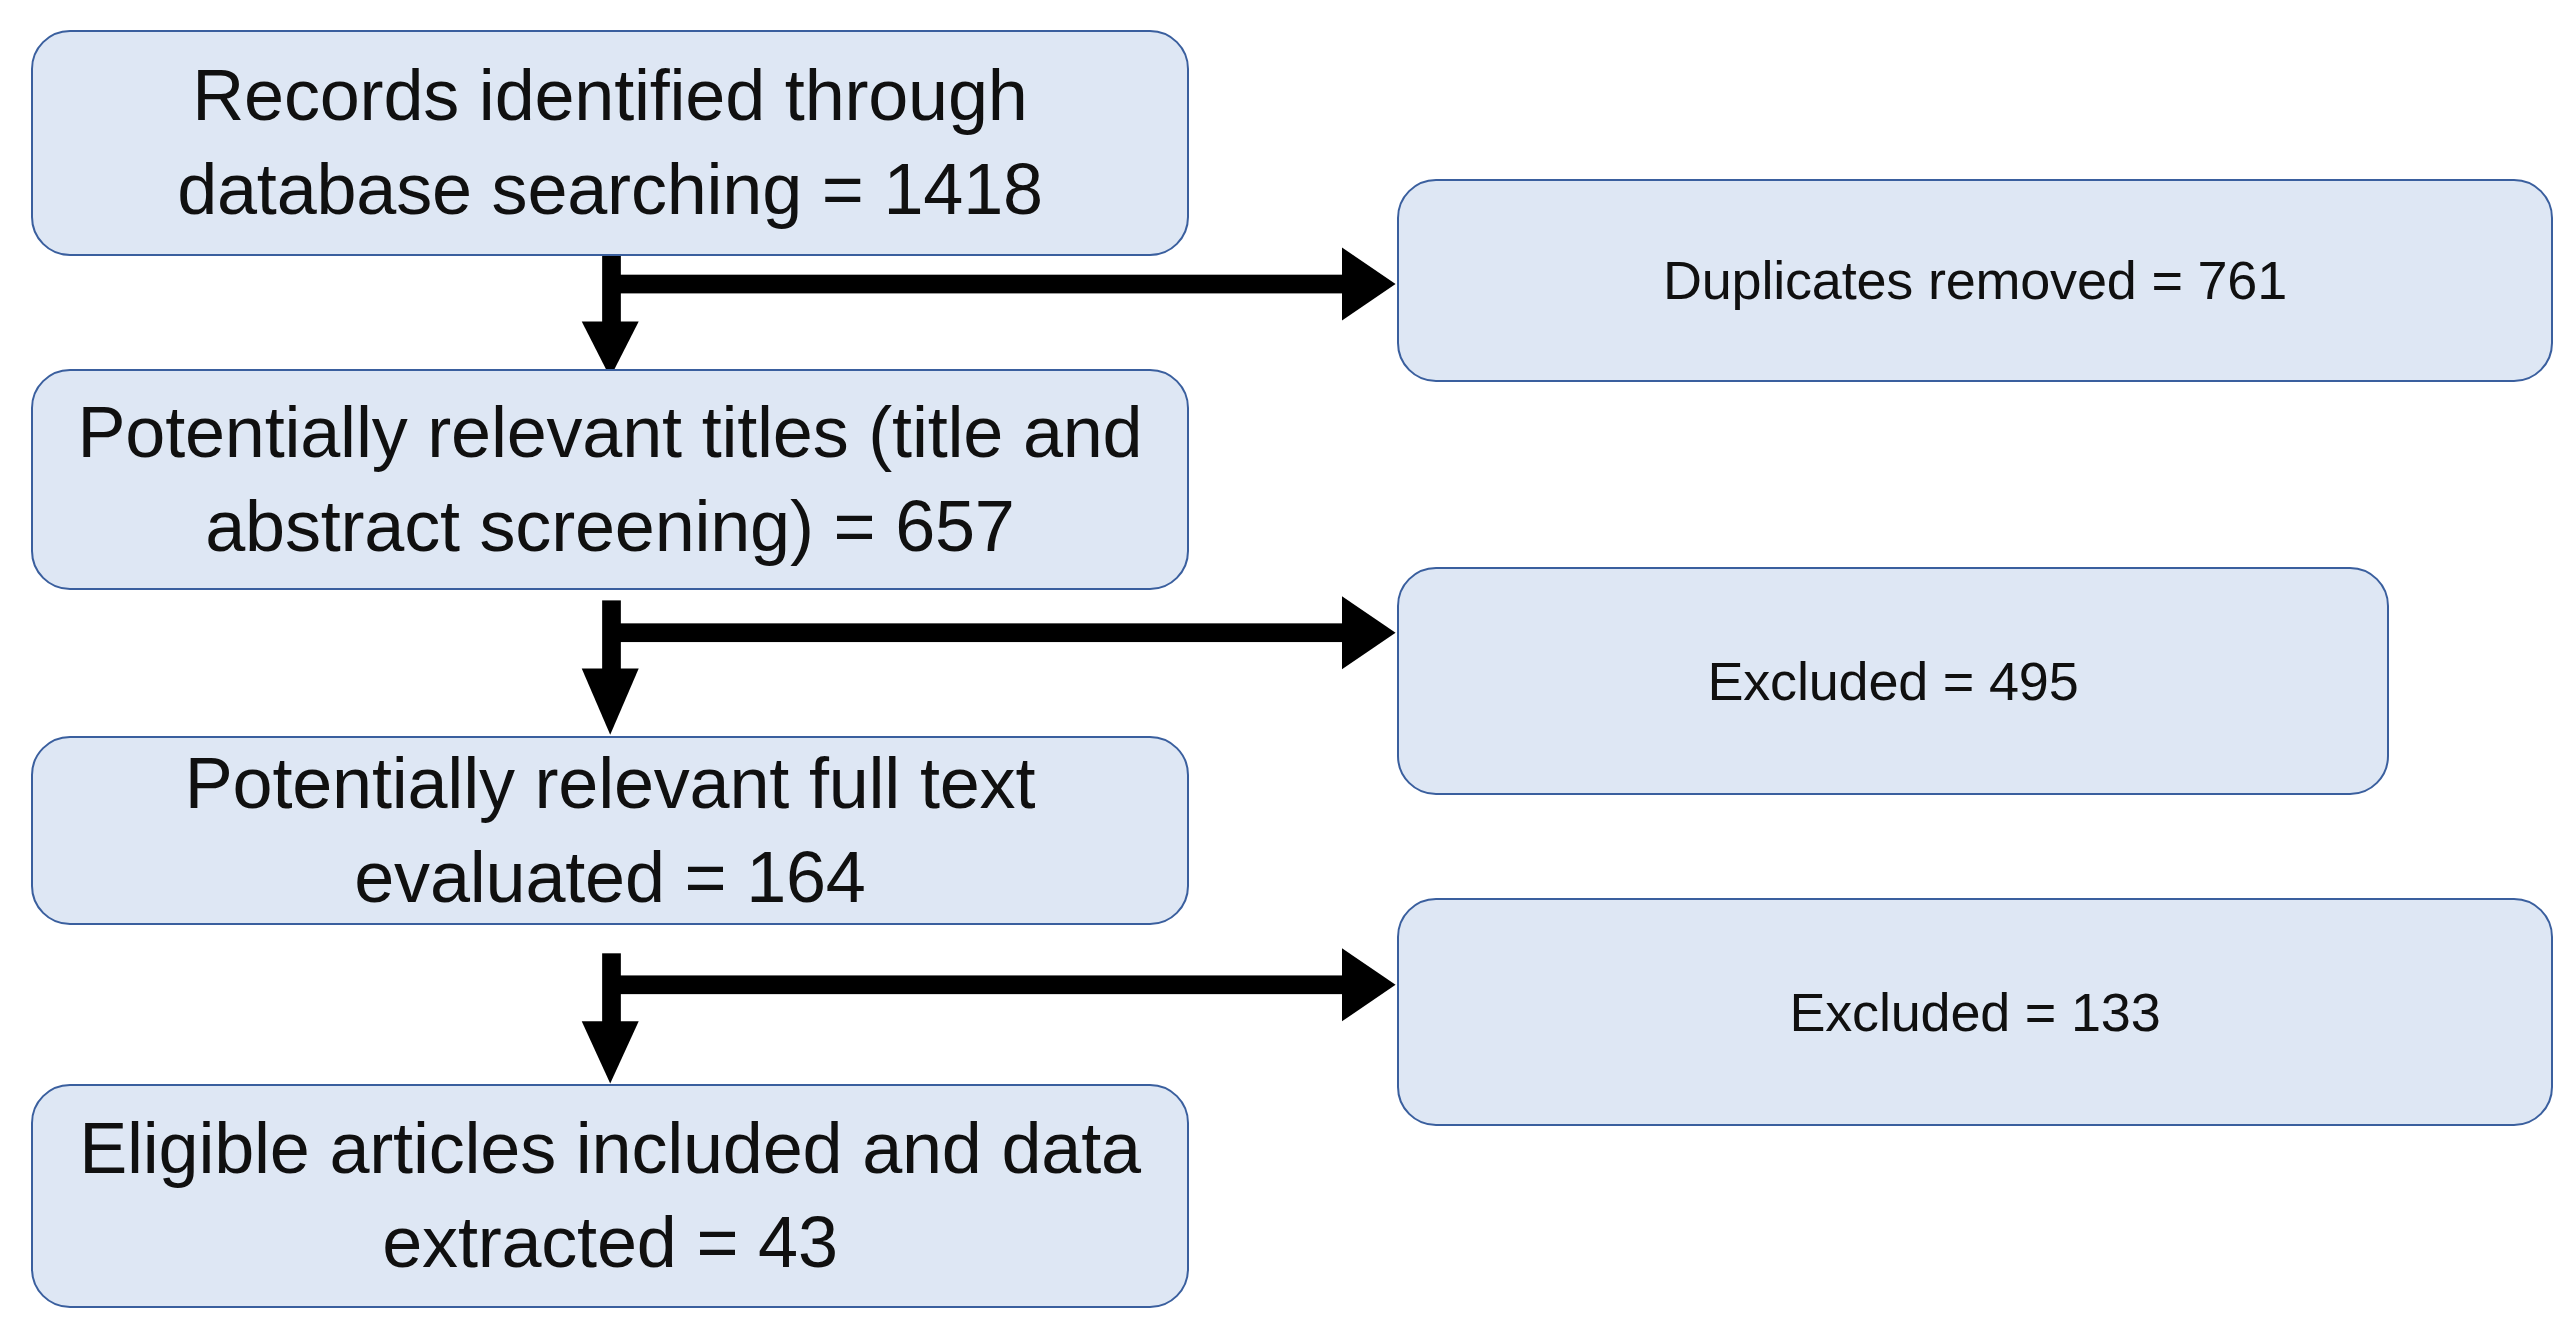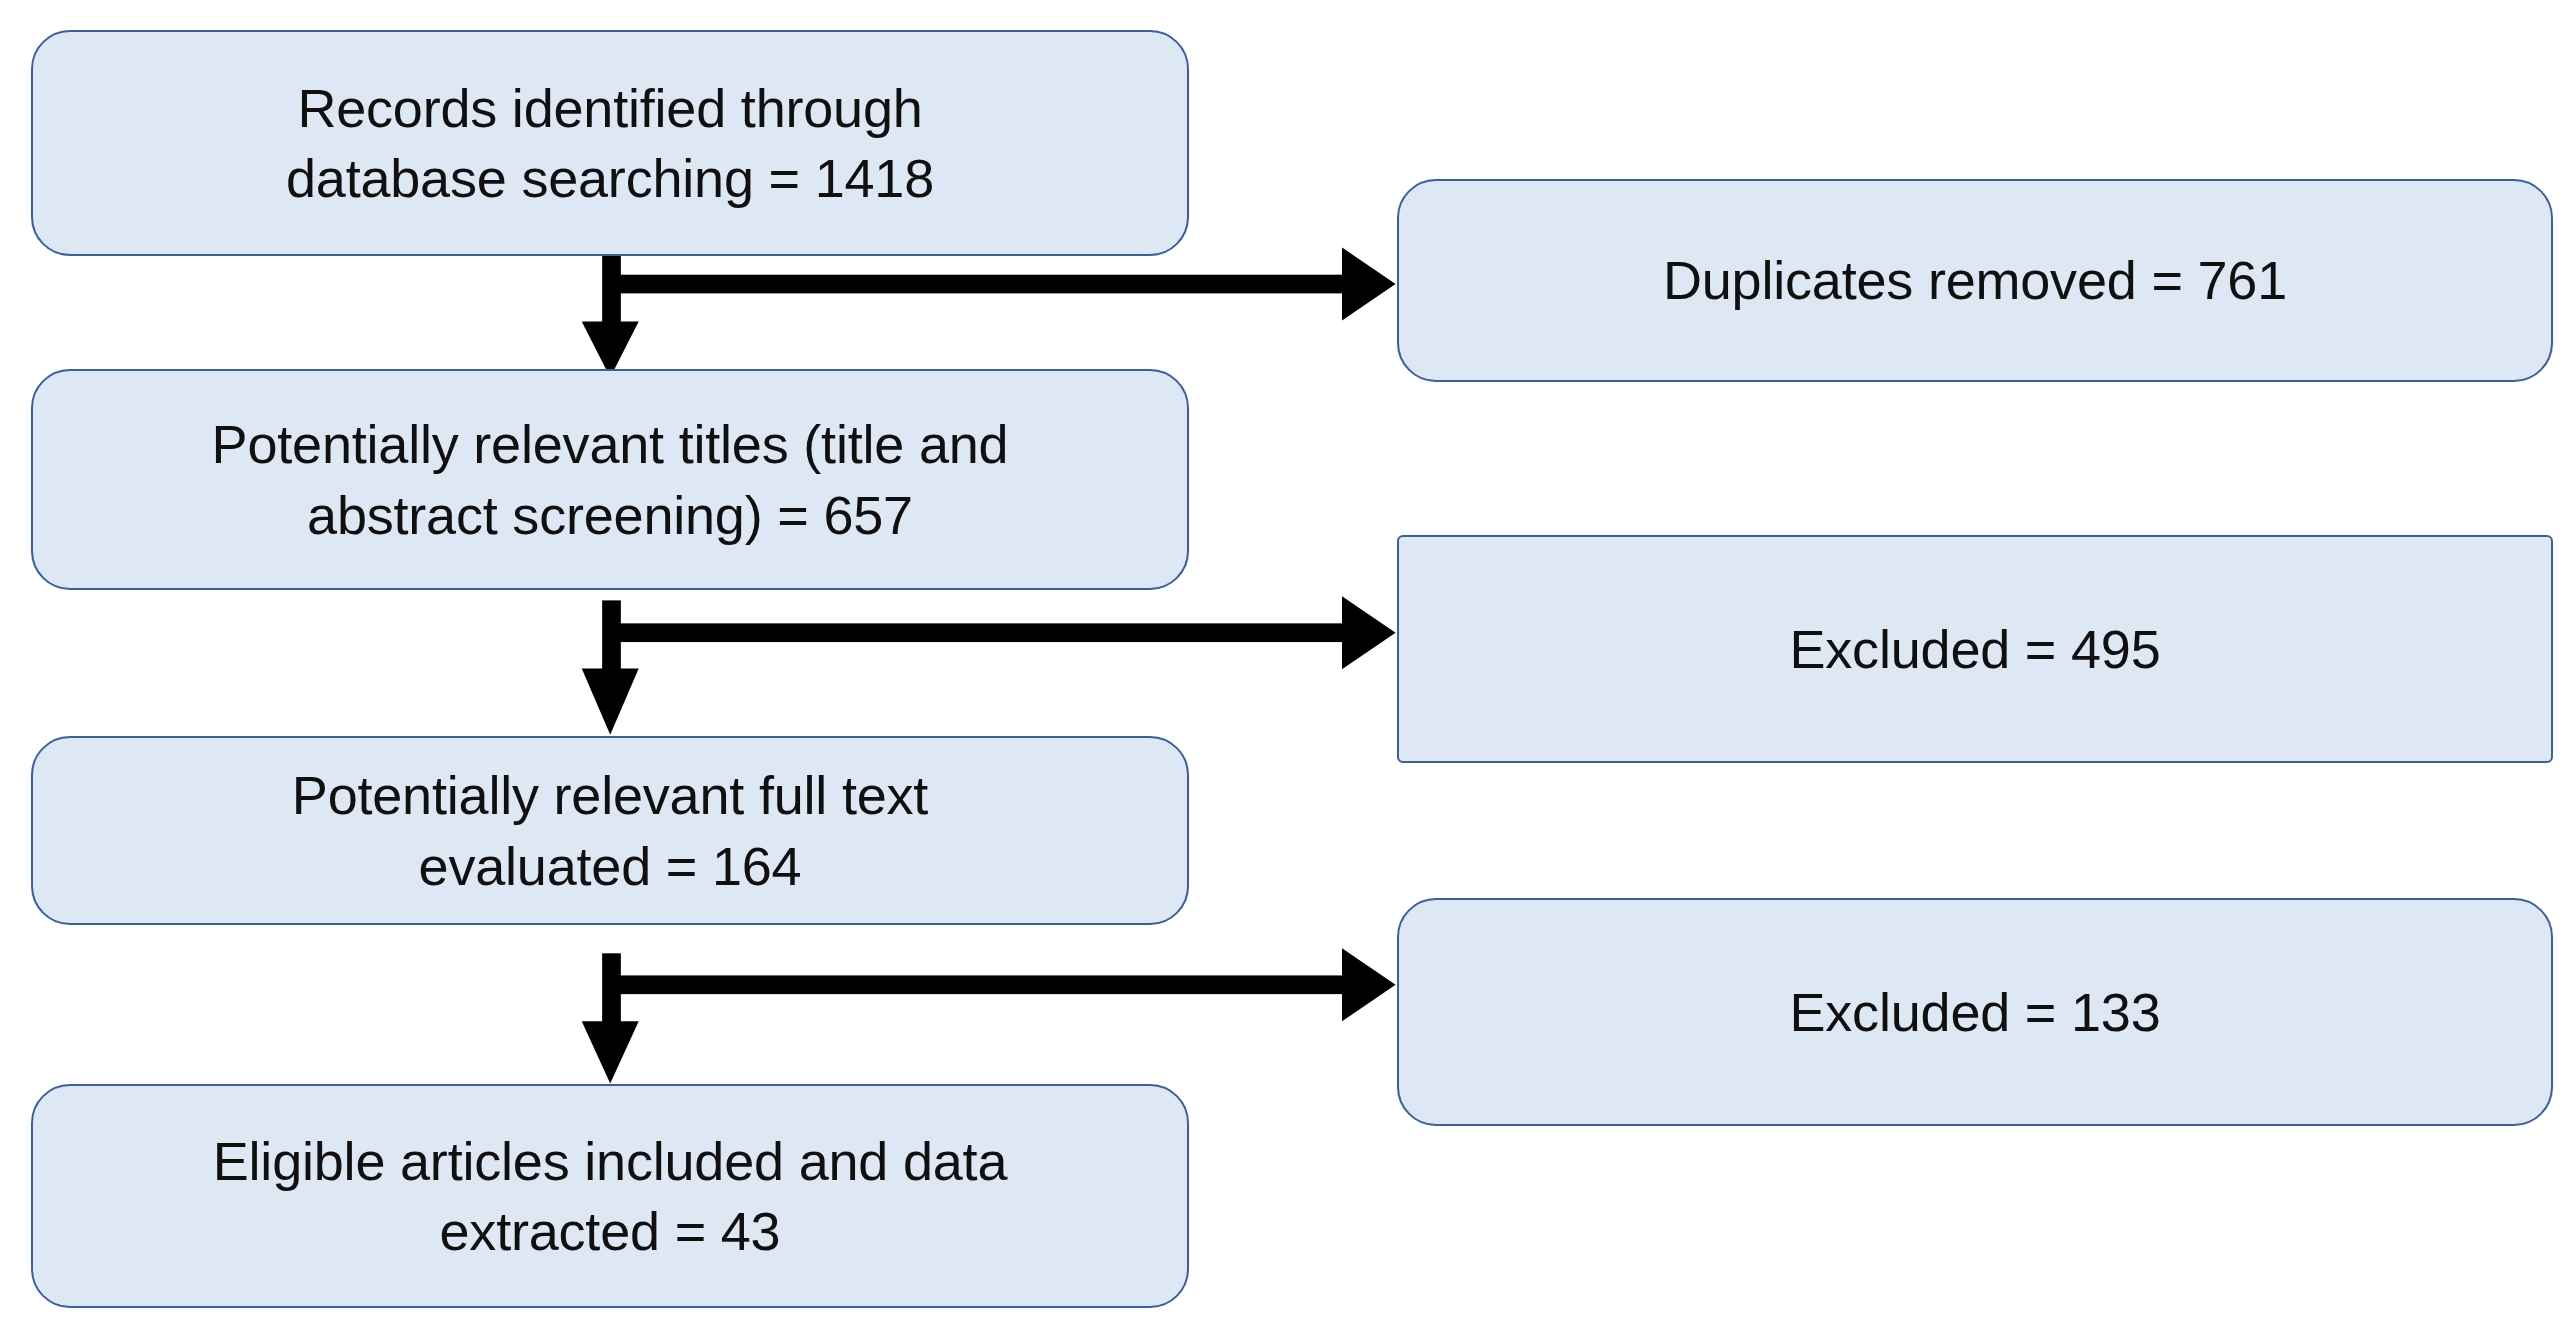--- a/index.html
+++ b/index.html
@@ -34,34 +34,34 @@
     border-radius: 39px;
     display: flex;
     align-items: center;
     justify-content: center;
     text-align: center;
   }
   .flow-box-label {
     display: block;
     color: #101010;
     font-family: "Liberation Sans", sans-serif;
-    font-size: 54px;
+    font-size: 72px;
     line-height: 1.30;
     letter-spacing: -0.2px;
     padding: 0 22px;
     white-space: pre-line;
   }
   
   #box-identified  { left: 31px;  top: 30px;   width: 1158px; height: 226px; }
   #box-titles      { left: 31px;  top: 369px;  width: 1158px; height: 221px; }
   #box-fulltext    { left: 31px;  top: 736px;  width: 1158px; height: 189px; }
   #box-eligible    { left: 31px;  top: 1084px; width: 1158px; height: 224px; }
   
   #box-duplicates  { left: 1397px; top: 179px;  width: 1156px; height: 203px; }
-  #box-excluded-1  { left: 1397px; top: 535px;  width: 1156px; height: 228px; border-radius: 6px; }
+  #box-excluded-1  { left: 1397px; top: 567px;  width: 992px; height: 228px; }
   #box-excluded-2  { left: 1397px; top: 898px; width: 1156px; height: 228px; text-align: center; }
 
   #box-duplicates .flow-box-label,
   #box-excluded-1 .flow-box-label,
   #box-excluded-2 .flow-box-label { font-size: 54px; }
 </style>
 </head>
 <body>
 
 <div id="diagram-root">

